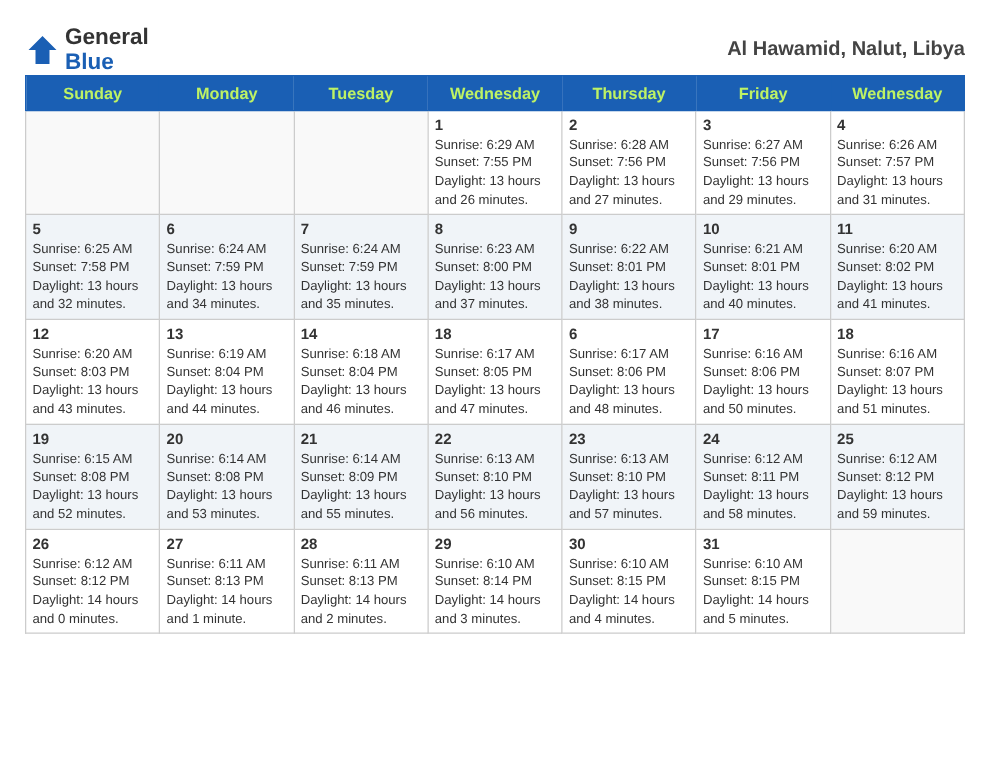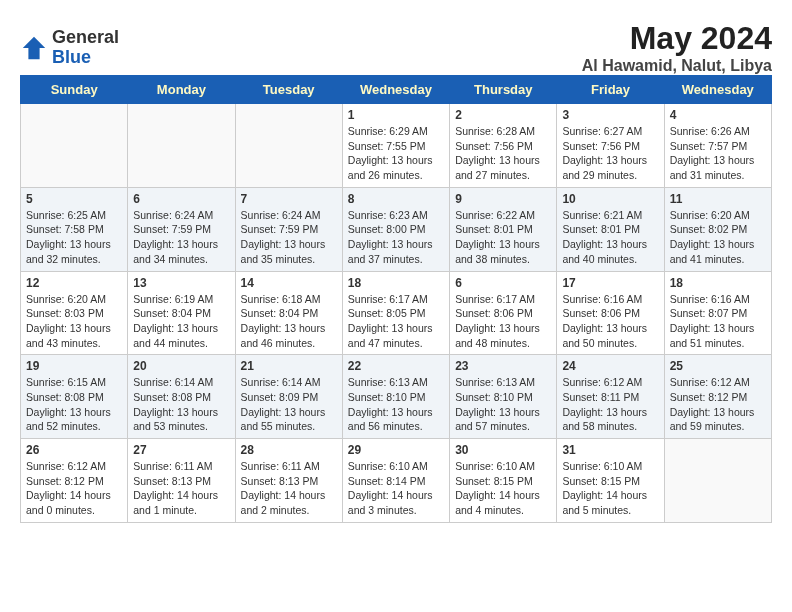--- a/index.html
+++ b/index.html
@@ -44,21 +44,21 @@
       font-weight: bold;
       color: #444;
     }
     .calendar {
       width: 100%;
       border-collapse: collapse;
       border: 1px solid #ccc;
     }
     .calendar th {
       background-color: #1a5fb4;
-      color: #fef9c3;
+      color: #bef264;
       text-align: center;
       padding: 6px 4px;
       font-size: 13px;
       border: 1px solid #1a5fb4;
     }
     .calendar td {
       vertical-align: top;
       border: 1px solid #ccc;
       padding: 4px 5px;
       width: calc(100% / 7);
@@ -90,21 +90,20 @@
   <div class="logo">
     <svg class="logo-icon" viewBox="0 0 40 40">
       <polygon points="20,4 36,20 28,20 28,36 12,36 12,20 4,20" fill="#1a5fb4"></polygon>
     </svg>
     <div class="logo-text">
       <div class="general">General</div>
       <div class="blue">Blue</div>
     </div>
   </div>
   <div class="title-block">
-    <h1>May 2024</h1>
     <h2>Al Hawamid, Nalut, Libya</h2>
   </div>
 </div>
 
 <table class="calendar">
   <thead>
     <tr>
     <th>Sunday</th>
         <th>Monday</th>
         <th>Tuesday</th>

